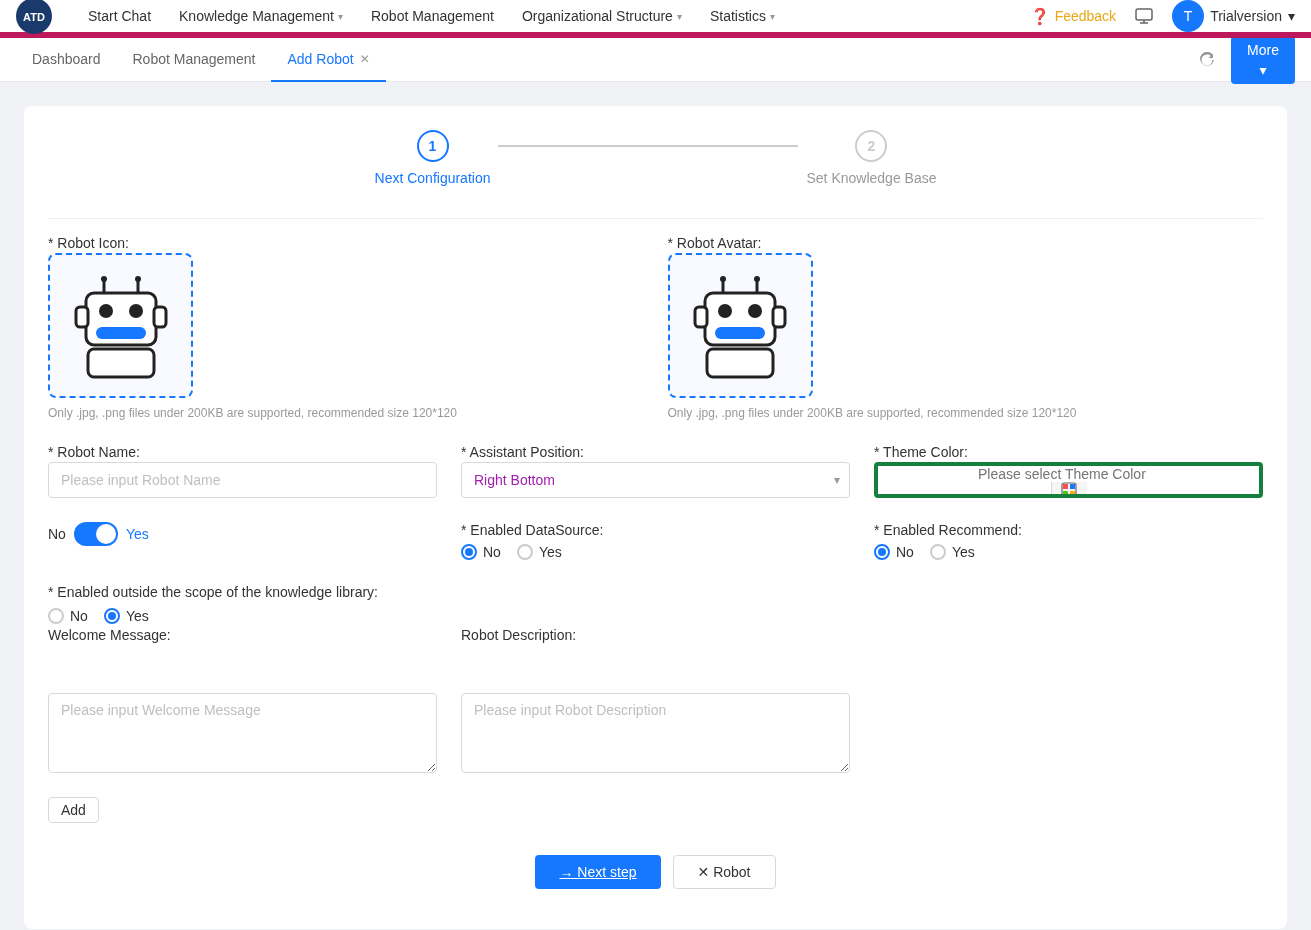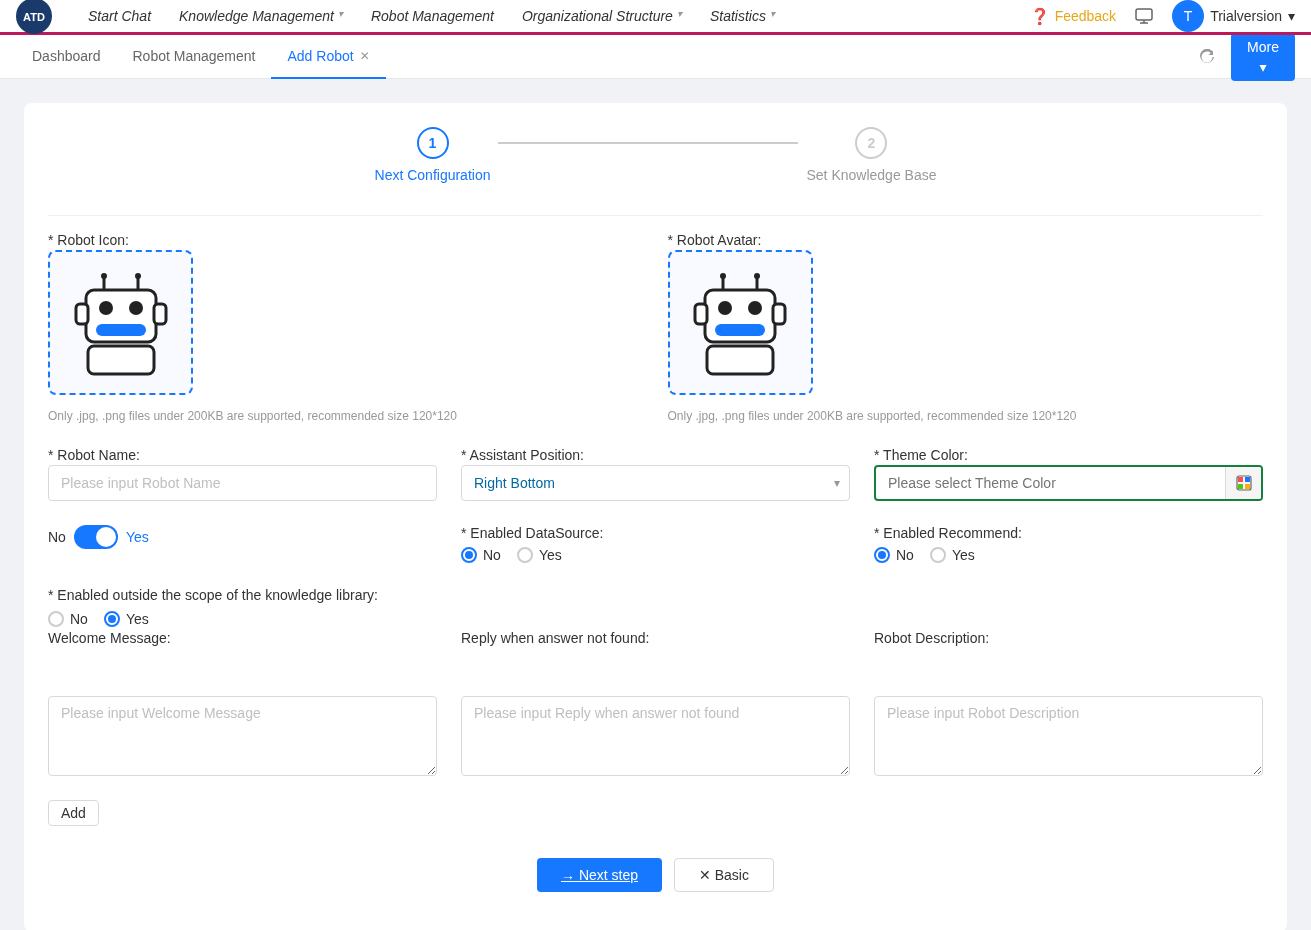--- a/index.html
+++ b/index.html
@@ -1,31 +1,30 @@
 <!DOCTYPE html>
 <html><head>
   <meta charset="utf-8">
   <style>
     * { box-sizing: border-box; margin: 0; padding: 0; }
     body { font-family: -apple-system, BlinkMacSystemFont, 'Segoe UI', Arial, sans-serif; font-size: 14px; background: #f0f2f5; color: #333; }
 
     
     .top-nav {
       display: flex; align-items: center; background: #fff;
-      padding: 16px 16px; height: 32px; border-bottom: 3px solid #be185d;
+      padding: 16px 16px; height: 32px; border-bottom: 6px solid #be185d;
       position: relative; z-index: 10;
     }
     .logo { display: flex; align-items: center; margin-right: 24px; }
     .logo-circle { width: 36px; height: 36px; }
     .nav-items { display: flex; align-items: center; gap: 4px; flex: 1; }
     .nav-item {
       padding: 6px 12px; cursor: pointer; color: #333; font-size: 14px;
-      display: flex; align-items: flex-start; gap: 4px; white-space: nowrap;
+      display: flex; align-items: center; gap: 4px; white-space: nowrap;
       border-radius: 4px;
-      font-style: italic;
     }
     .nav-item .chevron { font-size: 10px; color: #999; }
     .nav-right { display: flex; align-items: center; gap: 12px; margin-left: auto; }
     .feedback-link { color: #e6a817; font-size: 14px; cursor: pointer; display: flex; align-items: center; gap: 4px; }
     .icon-btn { width: 32px; height: 32px; display: flex; align-items: center; justify-content: center; cursor: pointer; border-radius: 4px; }
     .user-avatar { width: 32px; height: 32px; border-radius: 50%; background: #1677ff; display: flex; align-items: center; justify-content: center; color: #fff; font-size: 14px; }
     .user-info { display: flex; align-items: center; gap: 6px; cursor: pointer; }
     .user-name { font-size: 14px; }
 
     
@@ -74,39 +73,39 @@
 
     .form-input {
       height: 36px; border: 1px solid #d9d9d9; border-radius: 4px;
       padding: 0 12px; font-size: 14px; color: #333; outline: none; width: 100%;
     }
     .form-input::placeholder { color: #bfbfbf; }
 
     .form-select-wrapper { position: relative; }
     .form-select {
       height: 36px; border: 1px solid #d9d9d9; border-radius: 4px;
-      padding: 0 32px 0 12px; font-size: 14px; color: #0369a1; outline: none;
+      padding: 0 32px 0 12px; font-size: 14px; color: #a21caf; outline: none;
       width: 100%; appearance: none; background: #fff; cursor: pointer;
     }
     .select-arrow {
       position: absolute; right: 10px; top: 50%; transform: translateY(-50%);
       pointer-events: none; color: #999; font-size: 12px;
     }
 
-    .color-input-wrapper { display: flex; align-items: center; border: 2px solid #15803d; border-radius: 4px; height: 36px; overflow: hidden; }
+    .color-input-wrapper { display: flex; align-items: center; border: 4px solid #15803d; border-radius: 4px; height: 36px; overflow: hidden; flex-direction: column; }
     .color-input-text { flex: 1; border: none; padding: 0 12px; font-size: 14px; color: #bfbfbf; outline: none; }
     .color-swatch-btn { width: 36px; height: 36px; border: none; border-left: 1px solid #d9d9d9; background: #f5f5f5; cursor: pointer; display: flex; align-items: center; justify-content: center; color: #666; font-size: 16px; }
 
     
     .upload-box {
       width: 145px; height: 145px; border: 2px dashed #1677ff; border-radius: 8px;
       display: flex; align-items: center; justify-content: center; cursor: pointer;
       background: #f8faff; overflow: hidden;
     }
-    .upload-hint { font-size: 12px; color: #999; margin-top: 12px; }
+    .upload-hint { font-size: 12px; color: #999; margin-top: 6px; }
 
     
     .robot-icon { width: 110px; height: 110px; }
 
     
     .toggle-row { display: flex; align-items: center; gap: 8px; }
     .toggle {
       width: 44px; height: 24px; background: #1677ff; border-radius: 12px;
       position: relative; cursor: pointer; display: inline-flex; align-items: center;
       padding: 2px;
@@ -391,38 +390,34 @@
         </label>
       </div>
     </div>
 
     <div class="form-row form-row-3">
       <div class="form-group">
         <div class="form-label">Welcome Message:</div>
         <textarea class="form-textarea" placeholder="Please input Welcome Message" style=""></textarea>
       </div>
       <div class="form-group">
-        <div class="form-label">Reply when answer not found:</div>
-        <textarea class="form-textarea" placeholder="Please input Reply when answer not found" style=""></textarea>
-      </div>
-      <div class="form-group">
         <div class="form-label">Robot Description:</div>
         <textarea class="form-textarea" placeholder="Please input Robot Description" style=""></textarea>
       </div>
     </div>
 
     <div>
       <button class="add-btn">
         <span>Add</span>
       </button>
     </div>
 
     <div class="bottom-actions">
       <button class="btn-next">
         <span>→ Next step</span>
       </button>
       <button class="btn-cancel">
-        <span>✕ Basic</span>
+        <span>✕ Robot</span>
       </button>
     </div>
 
   </div>
 </div>
 
 </body></html>

